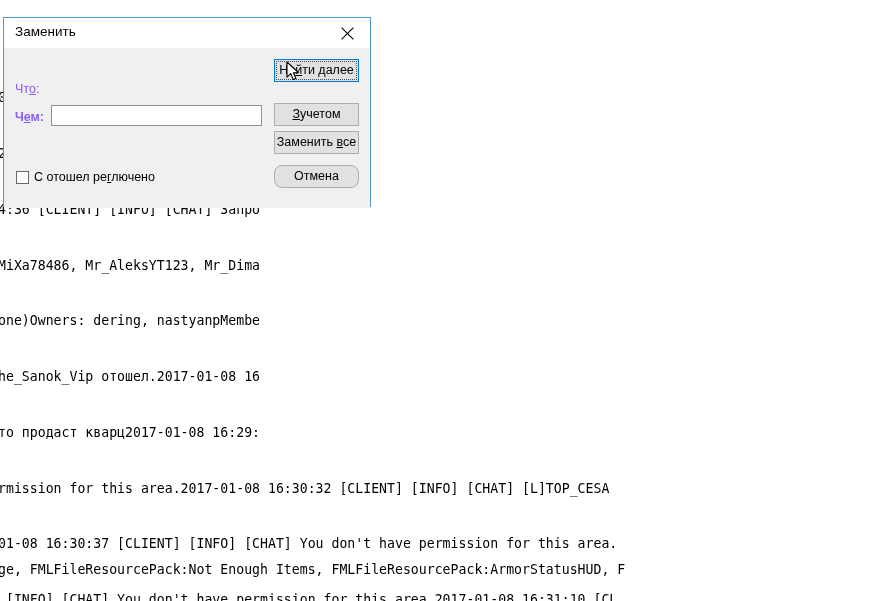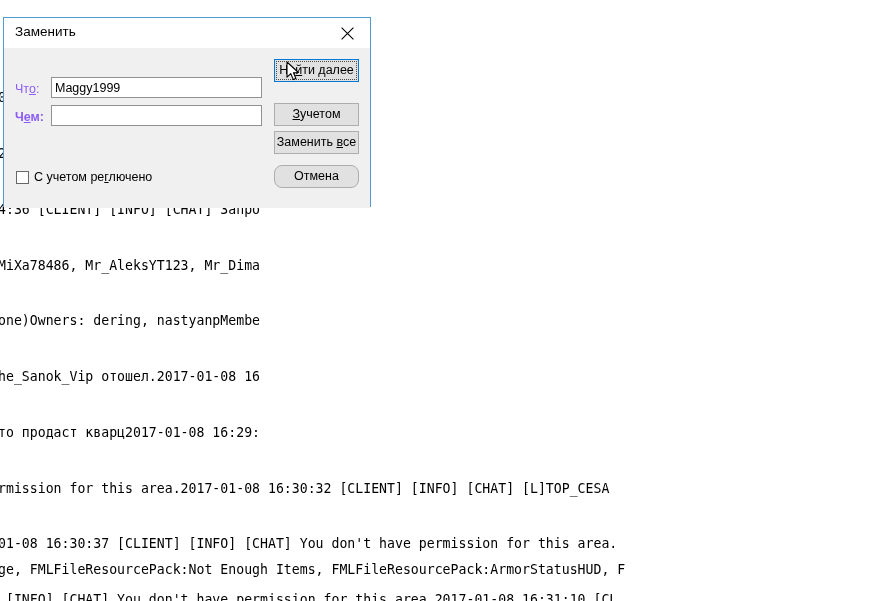--- a/index.html
+++ b/index.html
@@ -215,36 +215,35 @@
         <svg width="13" height="13" viewBox="0 0 13 13">
           <path d="M0.6 0.6 L12.4 12.4 M12.4 0.6 L0.6 12.4" stroke="#000000" stroke-width="1.1" fill="none"></path>
         </svg>
       </span>
     </div>
   </div>
 
   <div id="dialog-body"></div>
 
   <span class="field-label" id="label-what"><span>Чт</span><u>о</u><span>:</span></span>
-  <input class="text-input" id="input-what" type="text" value="Maggy1999" style="">
 
   <span class="field-label" id="label-with"><span>Ч</span><u>е</u><span>м:</span></span>
   <input class="text-input" id="input-with" type="text" value="" style="">
 
   <button class="dlg-button" id="btn-find-next"><span class="focus-ring"></span><span>На</span><u>й</u><span>ти далее</span></button>
 
   <button class="dlg-button" id="btn-replace"><u>З</u><span>учетом</span></button>
 
   <button class="dlg-button" id="btn-replace-all"><span>Заменить </span><u>в</u><span>се</span></button>
 
   <button class="dlg-button" id="btn-cancel">Отмена</button>
 
   <div id="checkbox-match-case-row">
     <span id="checkbox-match-case-box"></span>
-    <span id="checkbox-match-case-label"><span>С учетом ре</span><u>г</u><span>лючено</span></span>
+    <span id="checkbox-match-case-label"><span>С отошел ре</span><u>г</u><span>лючено</span></span>
   </div>
 
 </div>
 
 <div id="mouse-cursor">
   <svg width="16" height="22" viewBox="0 0 16 22">
     <path d="M1 1 L1 16.2 L4.8 12.6 L7.3 18.6 L9.9 17.5 L7.5 11.7 L12.4 11.5 Z" fill="#ffffff" stroke="#000000" stroke-width="1.1" stroke-linejoin="round"></path>
   </svg>
 </div>
 

